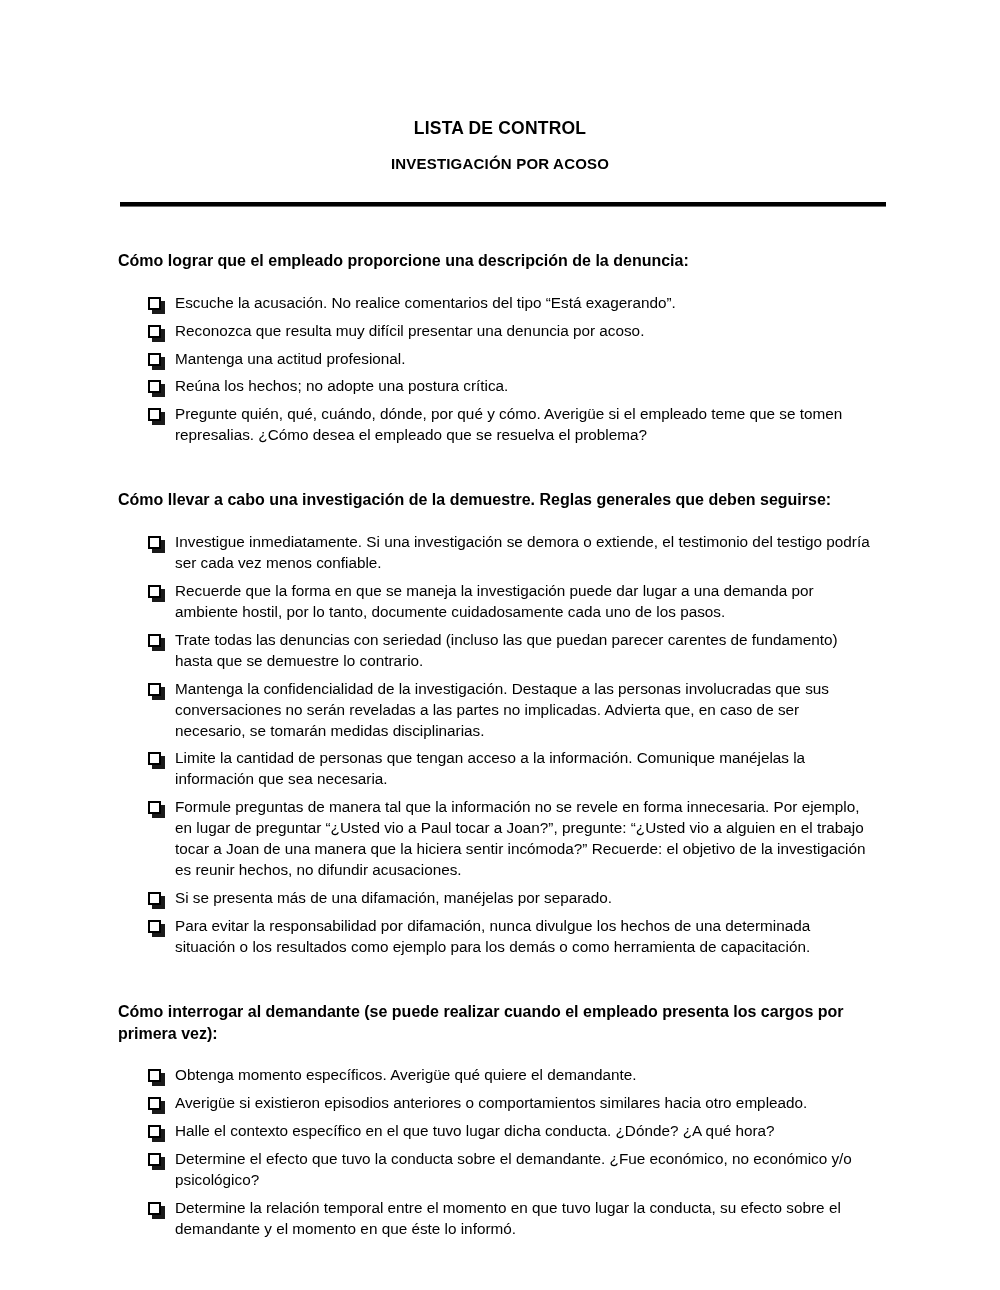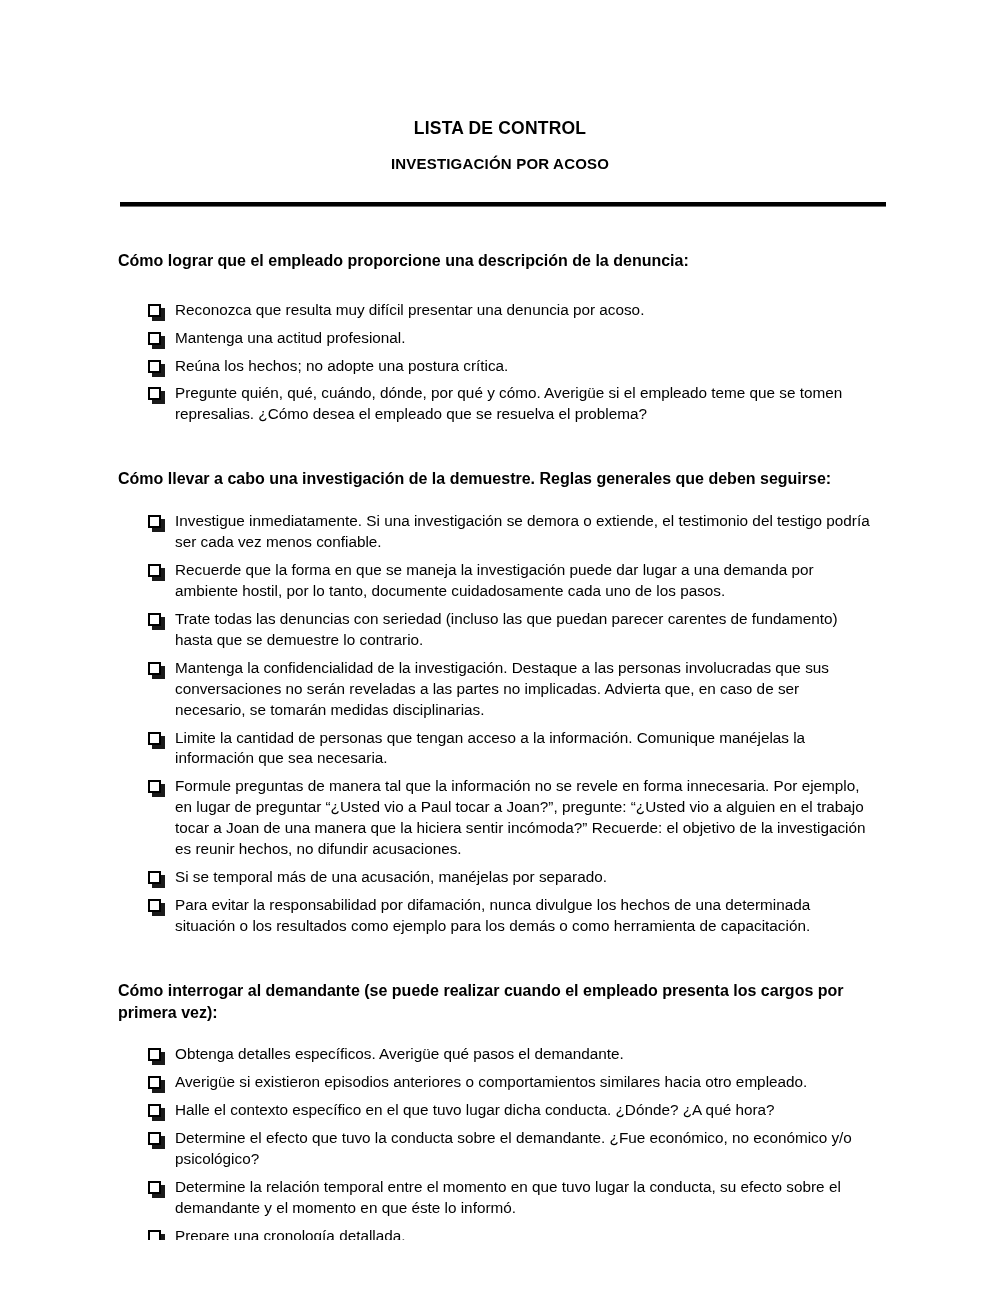--- a/index.html
+++ b/index.html
@@ -134,20 +134,21 @@
   <div class="gap-after-rule"></div>
 
   <div class="content">
 
     <div class="section">
       <div class="section-heading">Cómo lograr que el empleado proporcione una descripción de la denuncia:</div>
       <div class="gap-heading-list"></div>
       <ul class="checklist">
         <li class="check-item">
           <span class="checkbox"></span>
+          <span>Escuche la acusación. No realice comentarios del tipo “Está exagerando”.</span>
         </li>
         <li class="check-item">
           <span class="checkbox"></span>
           <span>Reconozca que resulta muy difícil presentar una denuncia por acoso.</span>
         </li>
         <li class="check-item">
           <span class="checkbox"></span>
           <span>Mantenga una actitud profesional.</span>
         </li>
         <li class="check-item">
@@ -186,38 +187,38 @@
         <li class="check-item">
           <span class="checkbox"></span>
           <span>Limite la cantidad de personas que tengan acceso a la información. Comunique manéjelas la información que sea necesaria.</span>
         </li>
         <li class="check-item">
           <span class="checkbox"></span>
           <span>Formule preguntas de manera tal que la información no se revele en forma innecesaria. Por ejemplo, en lugar de preguntar “¿Usted vio a Paul tocar a Joan?”, pregunte: “¿Usted vio a alguien en el trabajo tocar a Joan de una manera que la hiciera sentir incómoda?” Recuerde: el objetivo de la investigación es reunir hechos, no difundir acusaciones.</span>
         </li>
         <li class="check-item">
           <span class="checkbox"></span>
-          <span>Si se temporal más de una acusación, manéjelas por separado.</span>
+          <span>Si se presenta más de una difamación, manéjelas por separado.</span>
         </li>
         <li class="check-item">
           <span class="checkbox"></span>
           <span>Para evitar la responsabilidad por difamación, nunca divulgue los hechos de una determinada situación o los resultados como ejemplo para los demás o como herramienta de capacitación.</span>
         </li>
       </ul>
     </div>
 
     <div class="gap-section"></div>
 
     <div class="section">
       <div class="section-heading">Cómo interrogar al demandante (se puede realizar cuando el empleado presenta los cargos por primera vez):</div>
       <div class="gap-heading-list"></div>
       <ul class="checklist">
         <li class="check-item">
           <span class="checkbox"></span>
-          <span>Obtenga detalles específicos. Averigüe qué pasos el demandante.</span>
+          <span>Obtenga momento específicos. Averigüe qué quiere el demandante.</span>
         </li>
         <li class="check-item">
           <span class="checkbox"></span>
           <span>Averigüe si existieron episodios anteriores o comportamientos similares hacia otro empleado.</span>
         </li>
         <li class="check-item">
           <span class="checkbox"></span>
           <span>Halle el contexto específico en el que tuvo lugar dicha conducta. ¿Dónde? ¿A qué hora?</span>
         </li>
         <li class="check-item">

